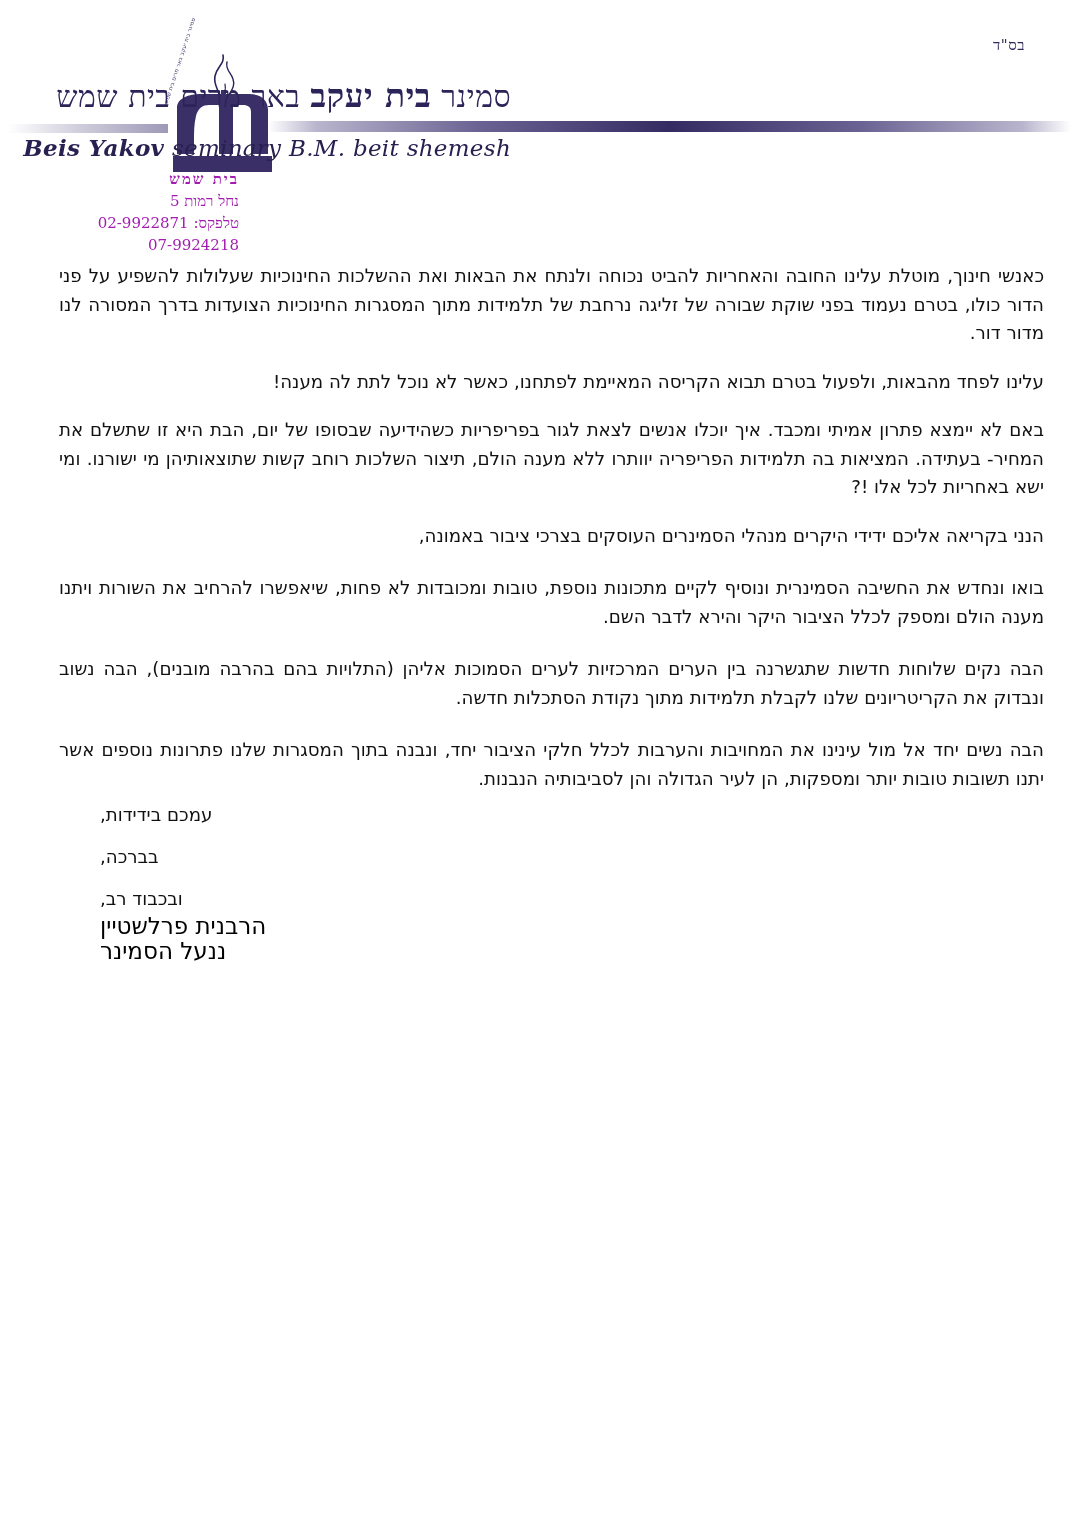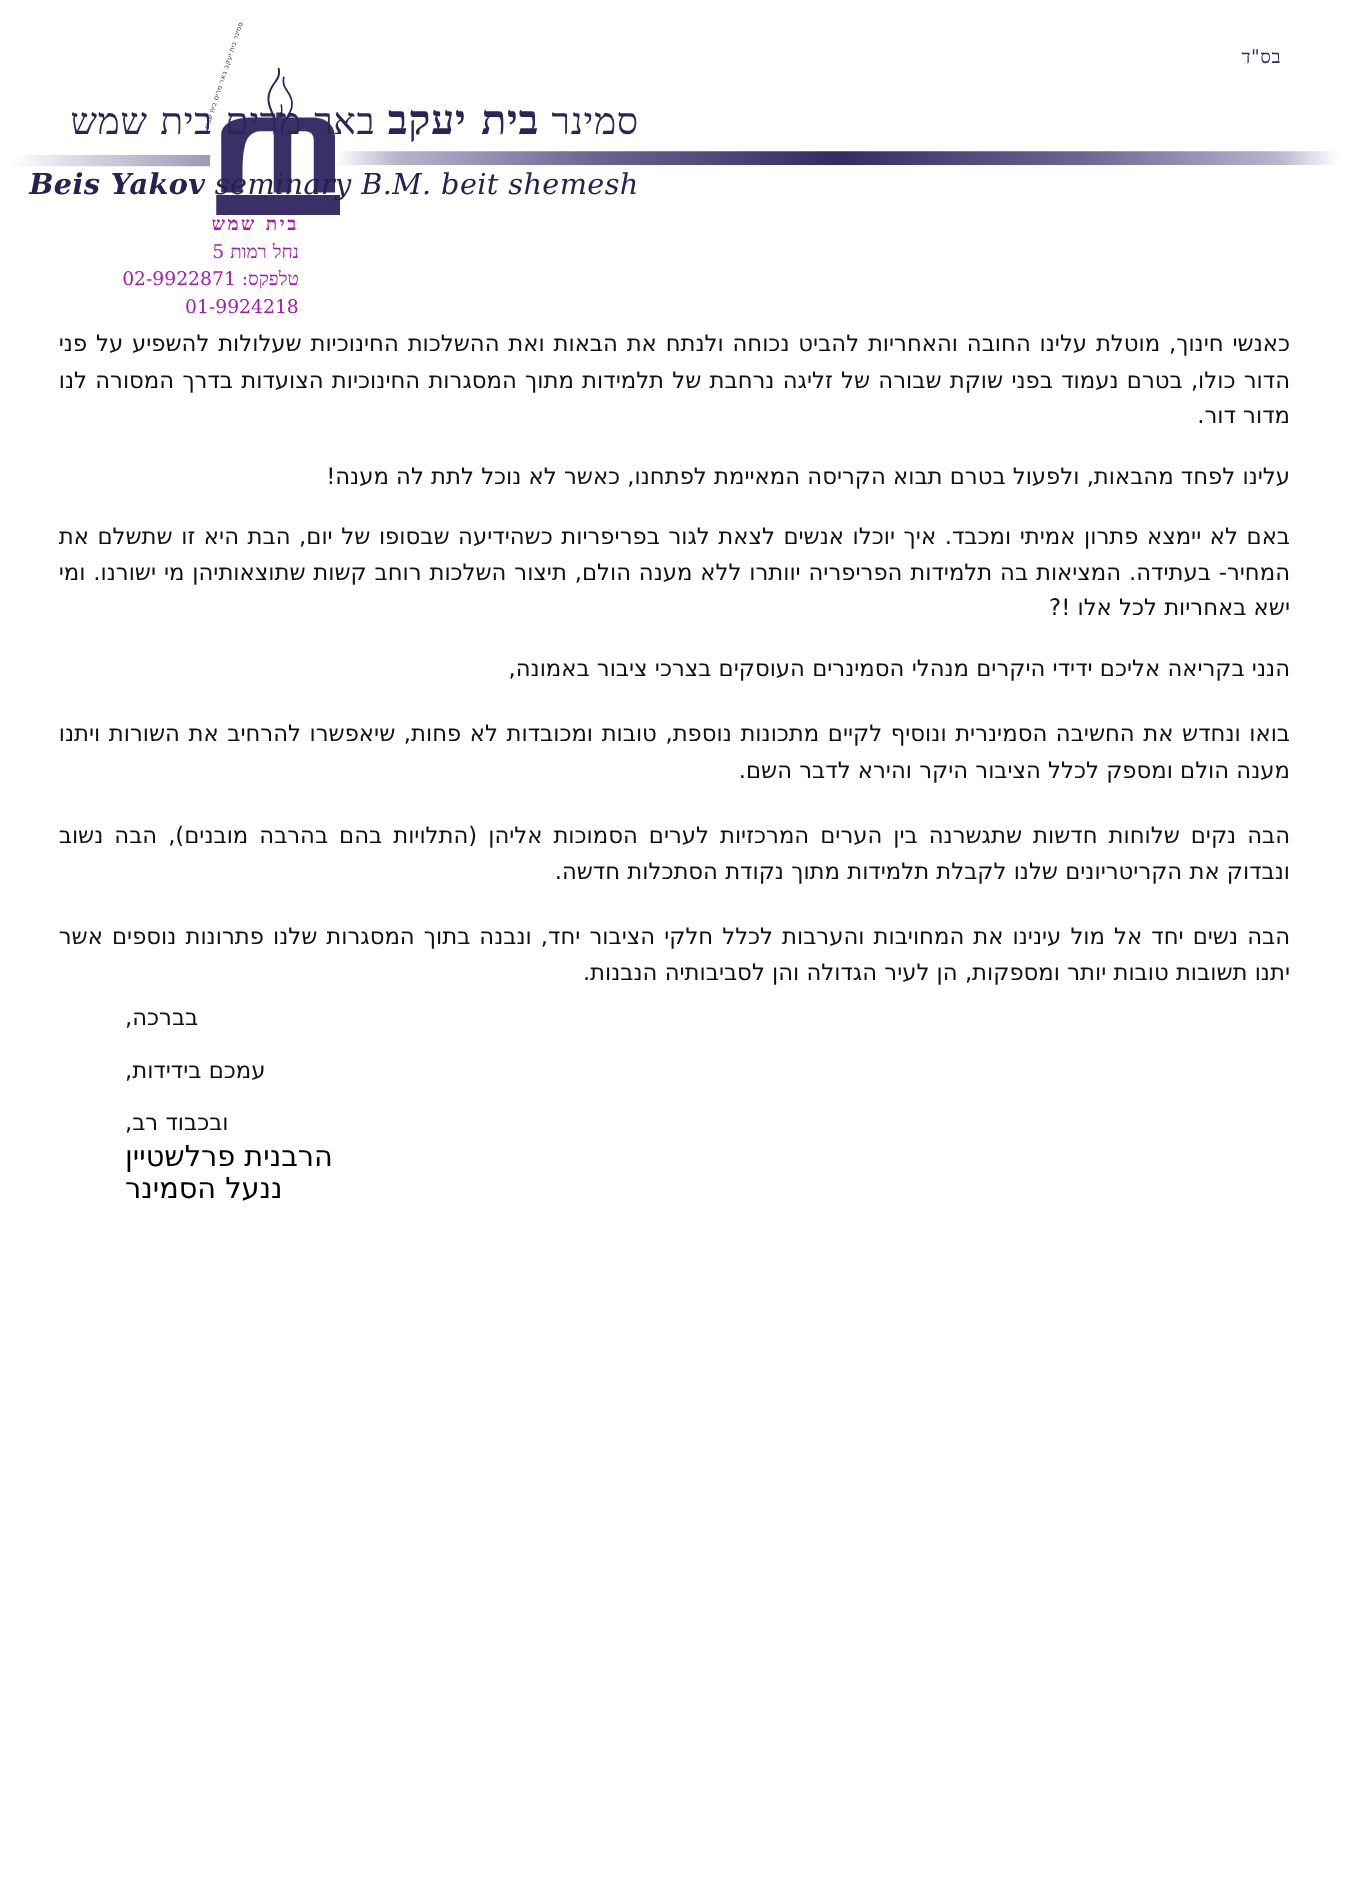--- a/index.html
+++ b/index.html
@@ -135,21 +135,21 @@
   }
   .address .city {
     font-weight: bold;
     letter-spacing: 2px;
   }
 
   
   .body-text {
     position: absolute;
     top: 262px;
-    right: 47px;
+    right: 35px;
     width: 985px;
     direction: rtl;
     text-align: right;
     margin-left: 44px;
   }
   .body-text p {
     margin: 0 0 20px 0;
     font-size: 18.2px;
     line-height: 28.5px;
     color: #111111;
@@ -232,32 +232,32 @@
 
   <div class="org-name-en">
     <span class="big">Beis </span><span class="big">Yakov</span><span> seminary B.M. beit shemesh</span>
   </div>
 </div>
 
 <div class="address">
   <div class="city">בית שמש</div>
   <div>נחל רמות 5</div>
   <div>טלפקס: 02-9922871</div>
-  <div>01-9924218</div>
+  <div>07-9924218</div>
 </div>
 
 <div class="body-text">
   <p>כאנשי חינוך, מוטלת עלינו החובה והאחריות להביט נכוחה ולנתח את הבאות ואת ההשלכות החינוכיות שעלולות להשפיע על פני הדור כולו, בטרם נעמוד בפני שוקת שבורה של זליגה נרחבת של תלמידות מתוך המסגרות החינוכיות הצועדות בדרך המסורה לנו מדור דור.</p>
   <p>עלינו לפחד מהבאות, ולפעול בטרם תבוא הקריסה המאיימת לפתחנו, כאשר לא נוכל לתת לה מענה!</p>
   <p>באם לא יימצא פתרון אמיתי ומכבד. איך יוכלו אנשים לצאת לגור בפריפריות כשהידיעה שבסופו של יום, הבת היא זו שתשלם את המחיר- בעתידה. המציאות בה תלמידות הפריפריה יוותרו ללא מענה הולם, תיצור השלכות רוחב קשות שתוצאותיהן מי ישורנו.  ומי ישא באחריות לכל אלו !?</p>
   <p class="tight">הנני בקריאה אליכם ידידי היקרים מנהלי הסמינרים העוסקים בצרכי ציבור באמונה,</p>
   <p class="tight">בואו ונחדש את החשיבה הסמינרית ונוסיף לקיים מתכונות נוספת, טובות ומכובדות לא פחות, שיאפשרו להרחיב את השורות ויתנו מענה הולם ומספק לכלל הציבור היקר והירא לדבר השם.</p>
   <p class="tight">הבה נקים שלוחות חדשות שתגשרנה בין הערים המרכזיות לערים הסמוכות אליהן (התלויות בהם בהרבה מובנים), הבה נשוב ונבדוק את הקריטריונים שלנו לקבלת תלמידות מתוך נקודת הסתכלות חדשה.</p>
   <p>הבה נשים יחד אל מול עינינו את המחויבות והערבות לכלל חלקי הציבור יחד, ונבנה בתוך המסגרות שלנו פתרונות נוספים אשר יתנו תשובות טובות יותר ומספקות, הן לעיר הגדולה והן לסביבותיה הנבנות.</p>
 </div>
 
 <div class="signature">
+  <div class="sig-line">עמכם בידידות,</div>
   <div class="sig-line">בברכה,</div>
-  <div class="sig-line">עמכם בידידות,</div>
   <div class="sig-line last">ובכבוד רב,</div>
   <div class="sig-name">הרבנית פרלשטיין</div>
   <div class="sig-name">ננעל הסמינר</div>
 </div>
 
 </body></html>

